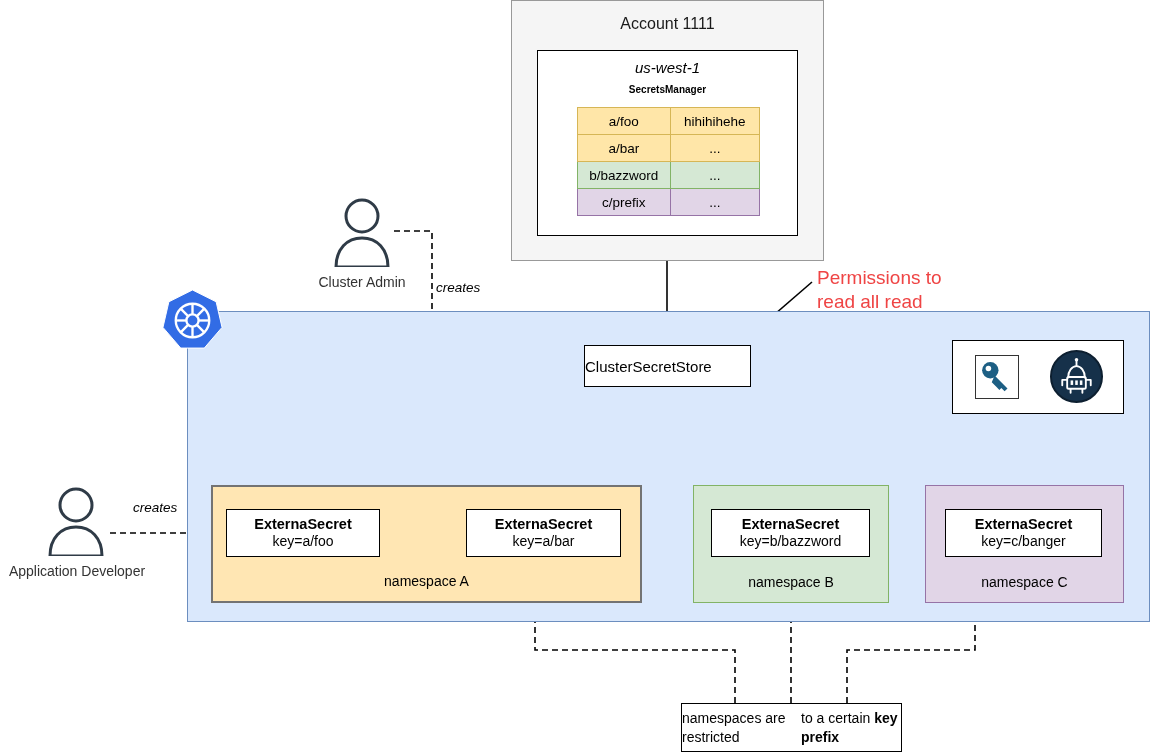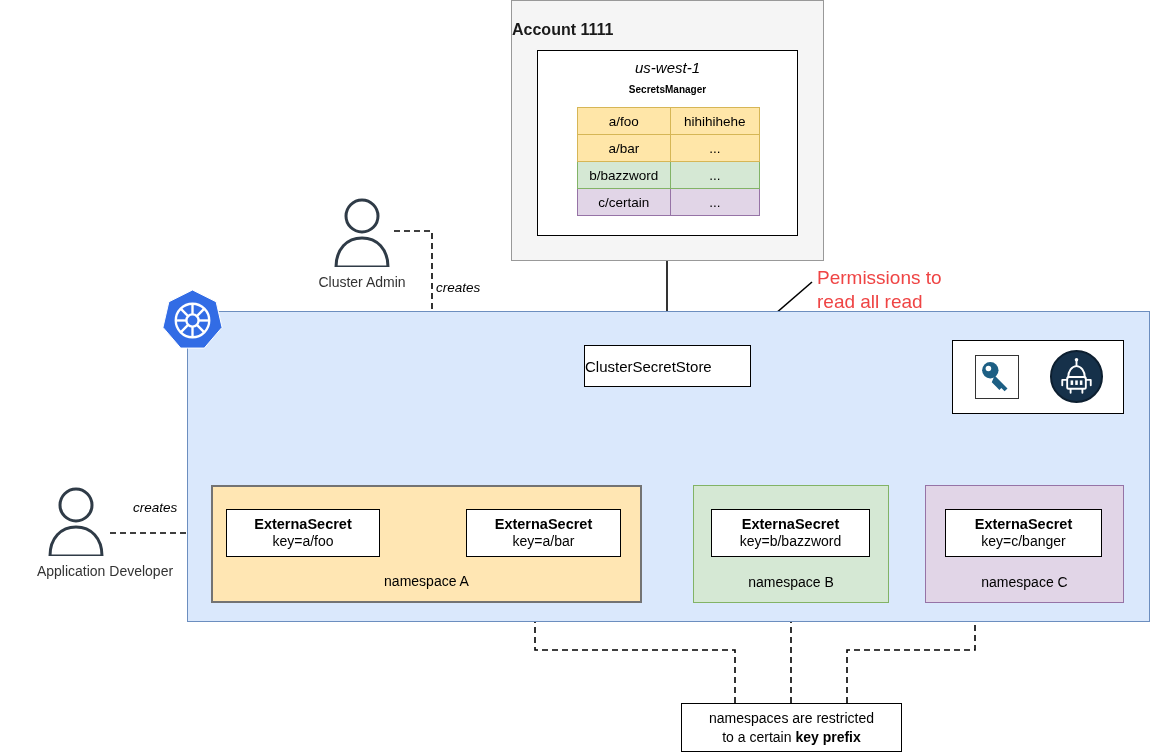--- a/index.html
+++ b/index.html
@@ -16,22 +16,22 @@
 
   
   .abs { position: absolute; box-sizing: border-box; }
 
   
   #account-box {
     left: 511px; top: 0px; width: 313px; height: 261px;
     background: #f5f5f5; border: 1px solid #999999;
   }
   #account-title {
-    position: absolute; left: 0; top: 20px; width: 100%;
-    text-align: left; font-size: 16px; color: #1a1a1a; font-weight: bold;
+    position: absolute; left: 0; top: 14px; width: 100%;
+    text-align: center; font-size: 16px; color: #1a1a1a;
   }
 
   
   #region-box {
     left: 537px; top: 50px; width: 261px; height: 186px;
     background: #ffffff; border: 1px solid #000000;
   }
   #region-label {
     position: absolute; left: 0; top: 8px; width: 100%;
     text-align: center; font-size: 15px; font-style: italic; color: #000;
@@ -110,41 +110,41 @@
   #es-c      { left: 945px; width: 157px; }
 
   
   .actor-label {
     position: absolute; font-size: 14px; color: #333333;
     white-space: nowrap; text-align: center;
   }
   #admin-actor { left: 330px; top: 197px; width: 64px; height: 70px; }
   #admin-label { left: 296px; top: 274px; width: 132px; }
   #dev-actor   { left: 44px;  top: 486px; width: 64px; height: 70px; }
-  #dev-label   { left: 0px;   top: 563px; width: 154px; margin-left: 28px; }
+  #dev-label   { left: 0px;   top: 563px; width: 154px; }
 
   
   .edge-label {
     position: absolute; font-size: 13.5px; font-style: italic; color: #000;
     white-space: nowrap;
   }
   #creates-admin { left: 436px; top: 280px; }
   #creates-dev   { left: 133px; top: 500px; }
 
   .note-text {
     position: absolute; font-size: 19px; color: #ef4444; line-height: 1.28;
     white-space: nowrap;
   }
   #perm-note { left: 817px; top: 266px; }
 
   
   #keyprefix-note {
     left: 681px; top: 703px; width: 221px; height: 49px;
     background: #ffffff; border: 1px solid #000000;
-    display: flex; flex-direction: column;
+    display: flex; flex-direction: row;
     align-items: center; justify-content: center;
     font-size: 14px; color: #000; line-height: 1.3;
   }
   #keyprefix-note b { font-weight: bold; }
 
   svg.overlay {
     position: absolute; left: 0; top: 0;
     width: 1150px; height: 756px; pointer-events: none;
   }
   svg.overlay.under { z-index: 0; }
@@ -213,21 +213,21 @@
         </tr>
         <tr class="row-yellow">
           <td class="sm-k">a/bar</td>
           <td class="sm-v">...</td>
         </tr>
         <tr class="row-green">
           <td class="sm-k">b/bazzword</td>
           <td class="sm-v">...</td>
         </tr>
         <tr class="row-purple">
-          <td class="sm-k">c/certain</td>
+          <td class="sm-k">c/prefix</td>
           <td class="sm-v">...</td>
         </tr>
       </tbody>
     </table>
   </div>
 
   <div class="abs" id="cluster-region"></div>
 
   <div class="abs" id="k8s-logo">
     <svg viewBox="0 0 64 64" width="63" height="63">

